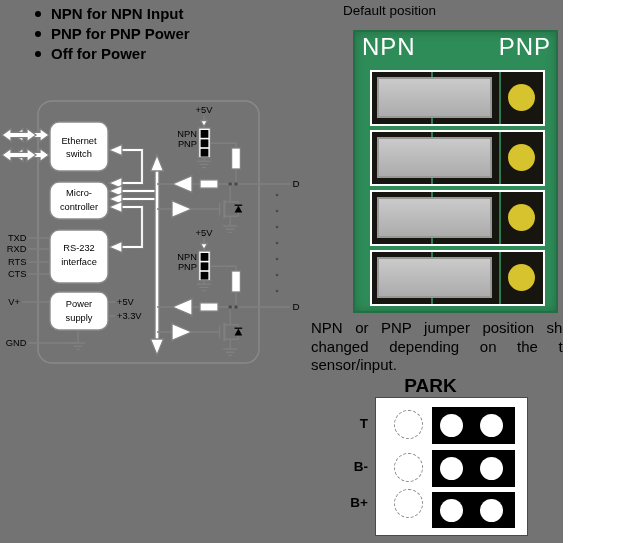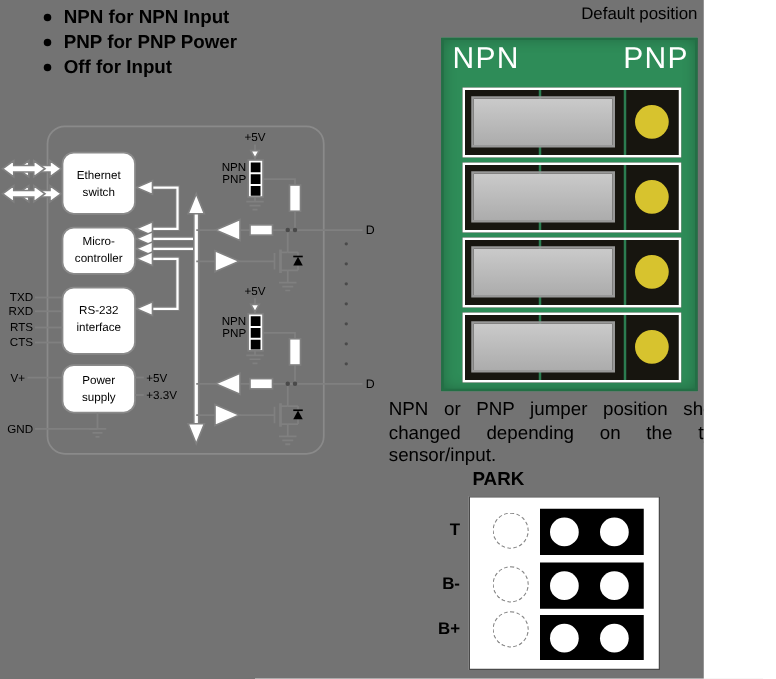--- a/index.html
+++ b/index.html
@@ -23,61 +23,61 @@
   .dlb{stroke:#fff;stroke-width:1.8;fill:none}
   .busa{stroke:#808080;stroke-width:5.2;fill:none}
   .busb{stroke:#fff;stroke-width:2.6;fill:none}
   .blk{fill:#000;stroke:none}
   .dk{stroke:#000;stroke-width:1.3;fill:none}
   .txt{font-size:9.3px;fill:#000}
   .txtb{font-size:9.9px;fill:#000}
   .dot{fill:#4a4a4a}
 
   
-  .pcb-title{position:absolute;left:353px;top:3px;width:205px;text-align:right;font-size:13.5px}
+  .pcb-title{position:absolute;left:343px;top:3px;width:205px;text-align:left;font-size:13.5px}
   .pcb{position:absolute;left:353px;top:30px;width:205px;height:283px;background:#2e8c58;
        box-shadow:inset 0 0 0 2px #236f45, inset 0 0 12px rgba(0,0,0,.3)}
   .pcb-head{position:absolute;top:3px;left:9px;right:7px;display:flex;justify-content:space-between;
        color:#fff;font-size:24px;font-weight:500;letter-spacing:1px}
   .jrow{position:absolute;left:17px;width:175px;height:56px;border:2.5px solid #fff;
        background:#17150f;box-sizing:border-box}
   .jrow .sep1{position:absolute;left:59px;top:0;bottom:0;width:2px;background:#2b7c50}
   .jrow .sep2{position:absolute;left:127px;top:0;bottom:0;width:2px;background:#2b7c50}
   .jcap{position:absolute;left:5px;top:5px;width:115px;height:41px;
        background:linear-gradient(180deg,#cacaca,#acacac);border:2px solid #989898;box-sizing:border-box}
   .jpin{position:absolute;left:136px;top:12px;width:27px;height:27px;border-radius:50%;background:#d7c32e}
 
   
   .note{position:absolute;left:311px;top:319px;width:309px;font-size:15px;line-height:18.5px;
         text-align:justify}
 
   
-  .park-title{position:absolute;left:378px;top:375px;width:105px;
-        font-weight:700;font-size:15px}
+  .park-title{position:absolute;left:378px;top:375px;width:105px;text-align:center;
+        font-weight:700;font-size:19px}
   .park-box{position:absolute;left:375px;top:397px;width:153px;height:139px;
         border:1.5px solid #4a4a4a;background:#fff;box-sizing:border-box}
   .park-label{position:absolute;left:342px;width:26px;text-align:right;font-weight:700;font-size:13.5px}
   .pl-t{top:416px}.pl-bm{top:459px}.pl-bp{top:495px}
   .dcirc{position:absolute;left:18px;width:29px;height:29px;border:1.8px dashed #888;
         border-radius:50%;box-sizing:border-box}
   .dc1{top:12px}.dc2{top:55px}.dc3{top:91px}
   .pblack{position:absolute;left:56px;width:83px;height:37px;background:#000}
   .pb1{top:9px}.pb2{top:52px}.pb3{top:94px;height:36px}
   .hole{position:absolute;top:7px;width:23px;height:23px;border-radius:50%;background:#fff}
   .h1{left:8px}.h2{left:48px}
 </style>
 </head>
 <body>
 
 <div class="page">
 
   <ul class="legend">
     <li>NPN for NPN Input</li>
     <li>PNP for PNP Power</li>
-    <li>Off for Input</li>
+    <li>Off for Power</li>
   </ul>
 
   <svg class="bd" width="300" height="285" viewBox="0 0 300 285">
 
     <rect x="38" y="6" width="221" height="262" rx="14" class="box" fill="none" style="fill:none"></rect>
 
     <g>
       <polygon class="hollow" points="14,40 23,33.5 23,37.4 40,37.4 40,33.5 49,40 40,46.5 40,42.6 23,42.6 23,46.5"></polygon>
       <polygon class="hollow" points="2,40 11,33.5 11,37.4 27,37.4 27,33.5 36,40 27,46.5 27,42.6 11,42.6 11,46.5"></polygon>
       <polygon class="hollow" points="14,60 23,53.5 23,57.4 40,57.4 40,53.5 49,60 40,66.5 40,62.6 23,62.6 23,66.5"></polygon>

